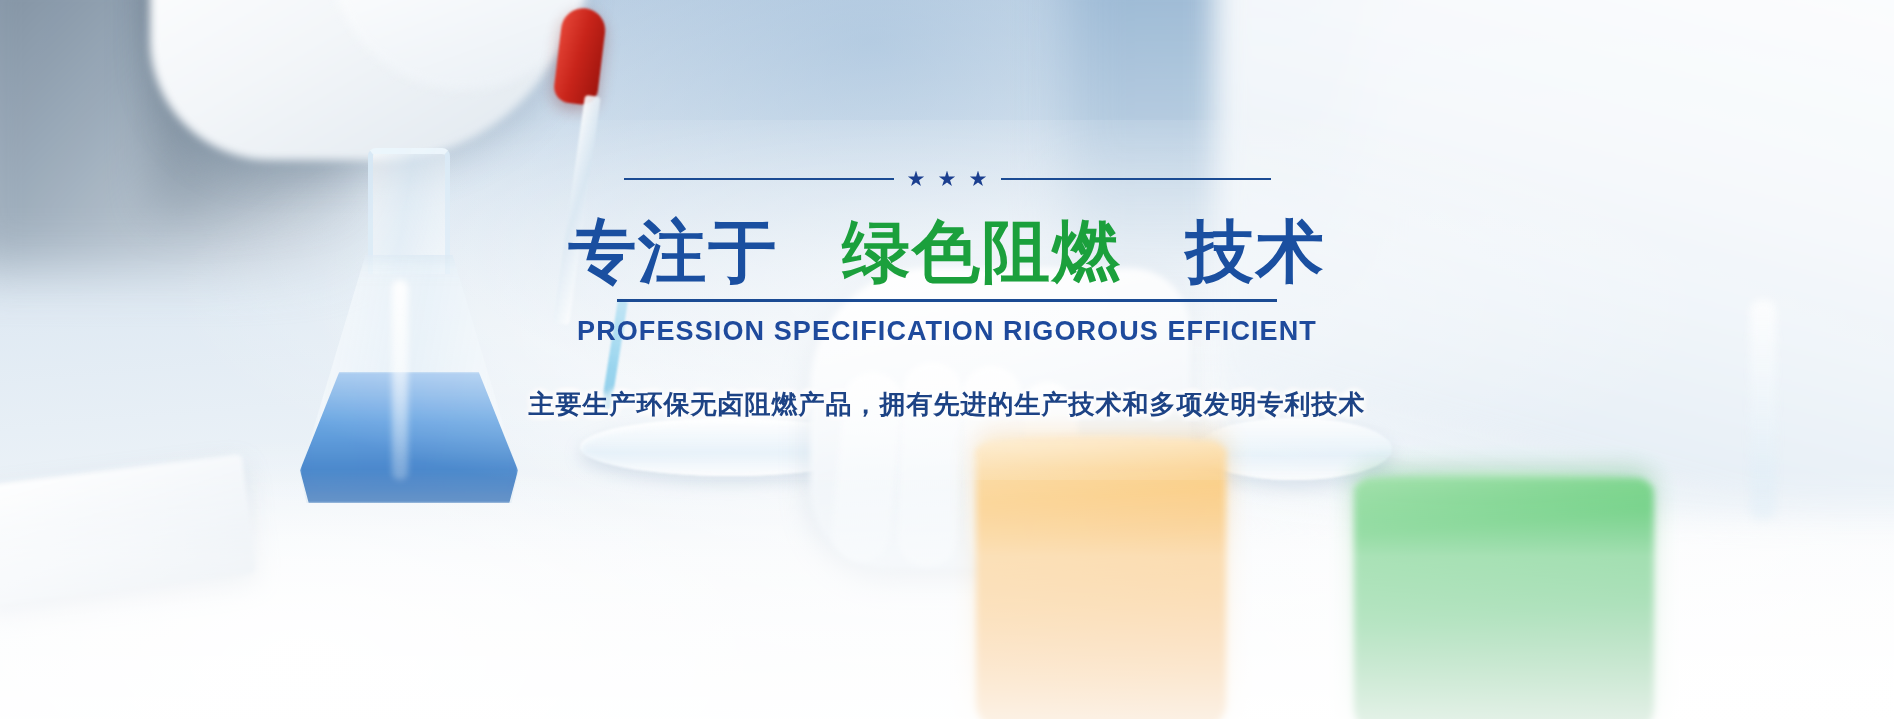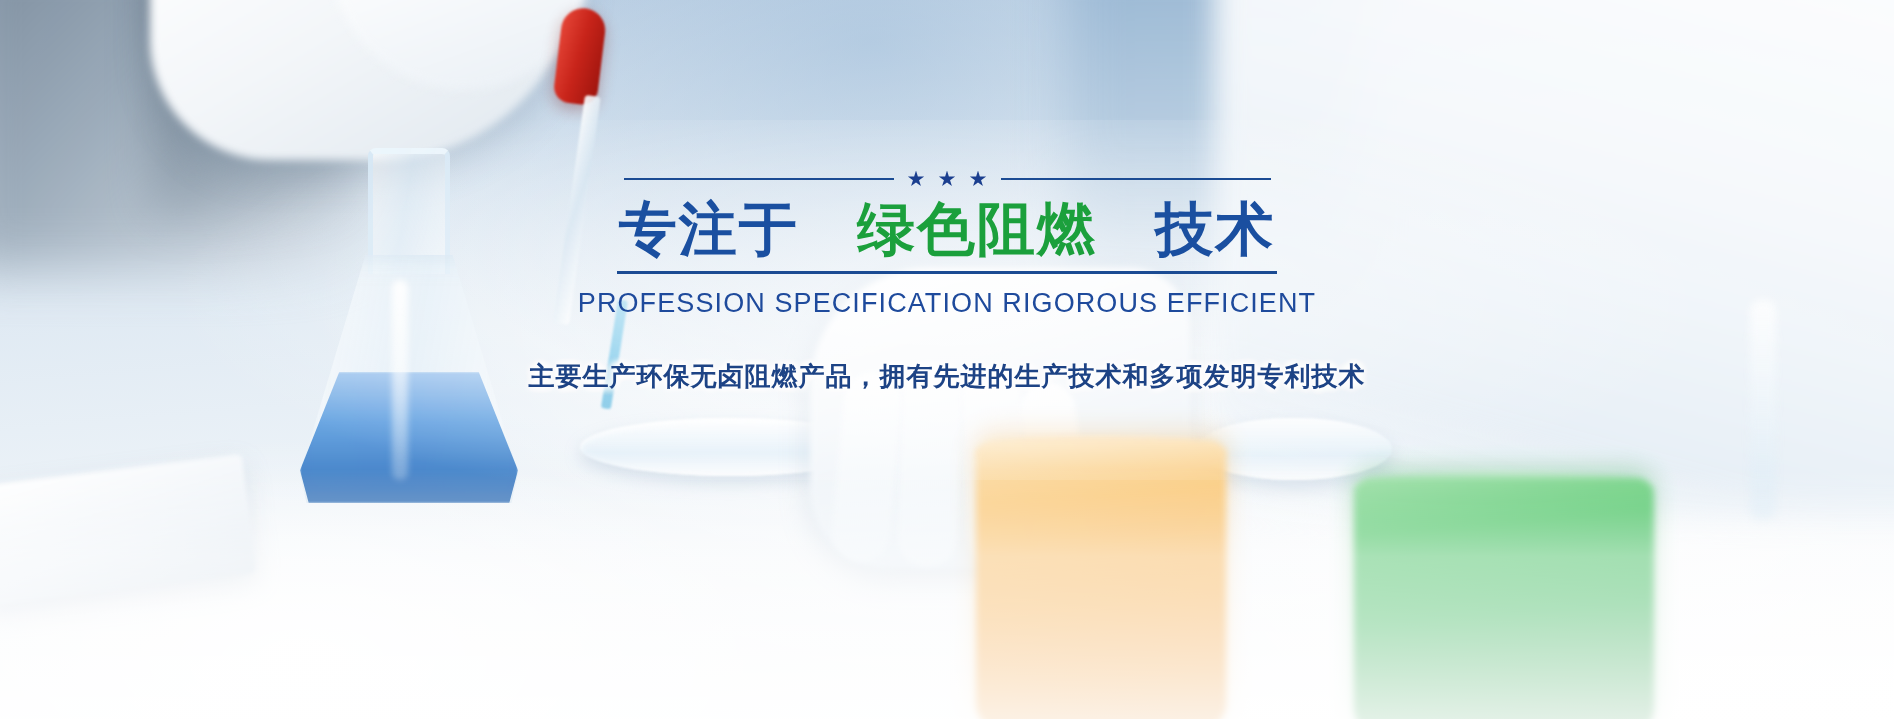--- a/index.html
+++ b/index.html
@@ -302,42 +302,42 @@
     align-items: center;
   }
   .star {
     width: 17px;
     height: 17px;
     background: #1b3f8f;
     clip-path: polygon(50% 0%, 61% 35%, 98% 35%, 68% 57%, 79% 91%, 50% 70%, 21% 91%, 32% 57%, 2% 35%, 39% 35%);
   }
 
   .headline {
-    margin-top: 8px;
-    font-size: 58px;
+    margin-top: 25px;
+    font-size: 68px;
     font-weight: bold;
     line-height: 1.06;
     letter-spacing: 2px;
     white-space: nowrap;
   }
   .hl-blue { color: #1a4fa0; }
   .hl-green { color: #1ba03c; }
   .hl-gap { display: inline-block; width: 22px; }
 
   .underline {
     margin: 12px auto 0;
     width: 660px;
     height: 3px;
     background: #1b4b93;
   }
 
   .subtitle-en {
     margin-top: 14px;
     font-size: 27px;
-    font-weight: normal;
+    font-weight: bold;
     letter-spacing: 1.1px;
     color: #1e4a9c;
     white-space: nowrap;
   }
 
   .subtitle-cn {
     margin-top: 40px;
     font-size: 26px;
     font-weight: bold;
     letter-spacing: 1px;

